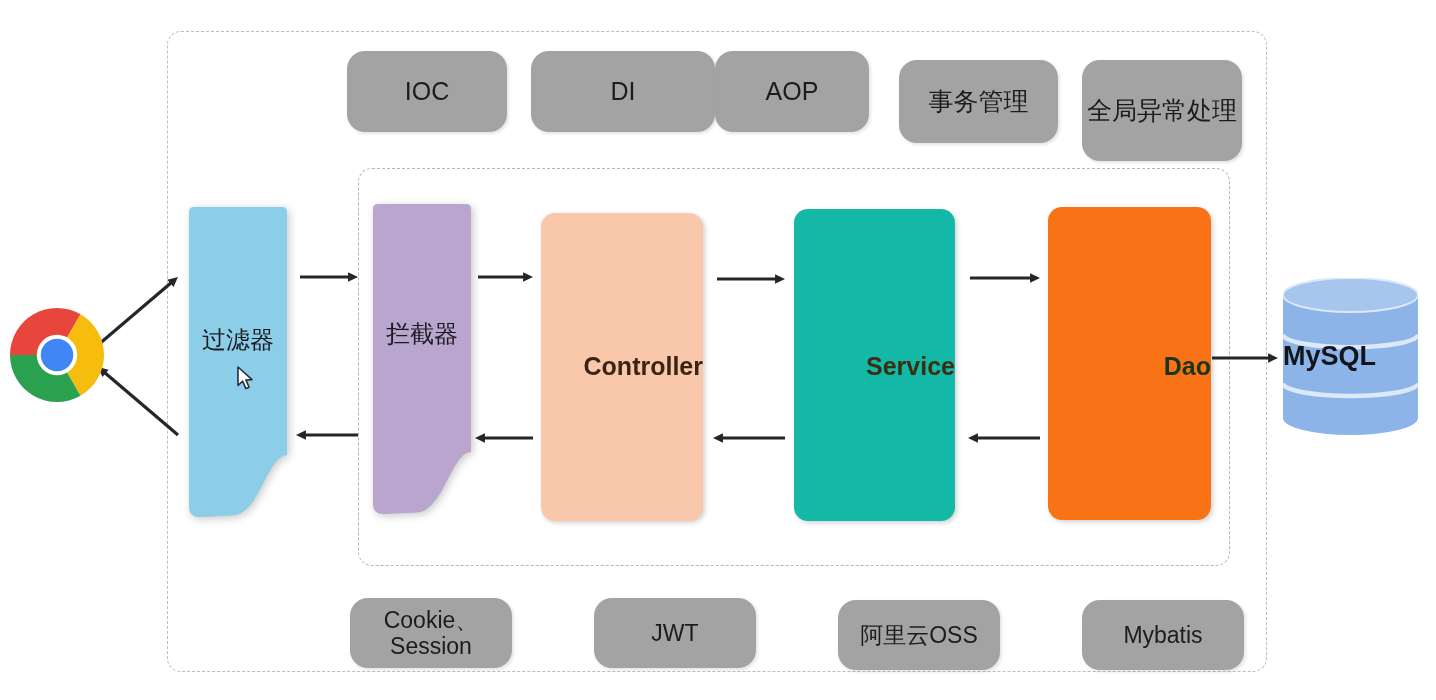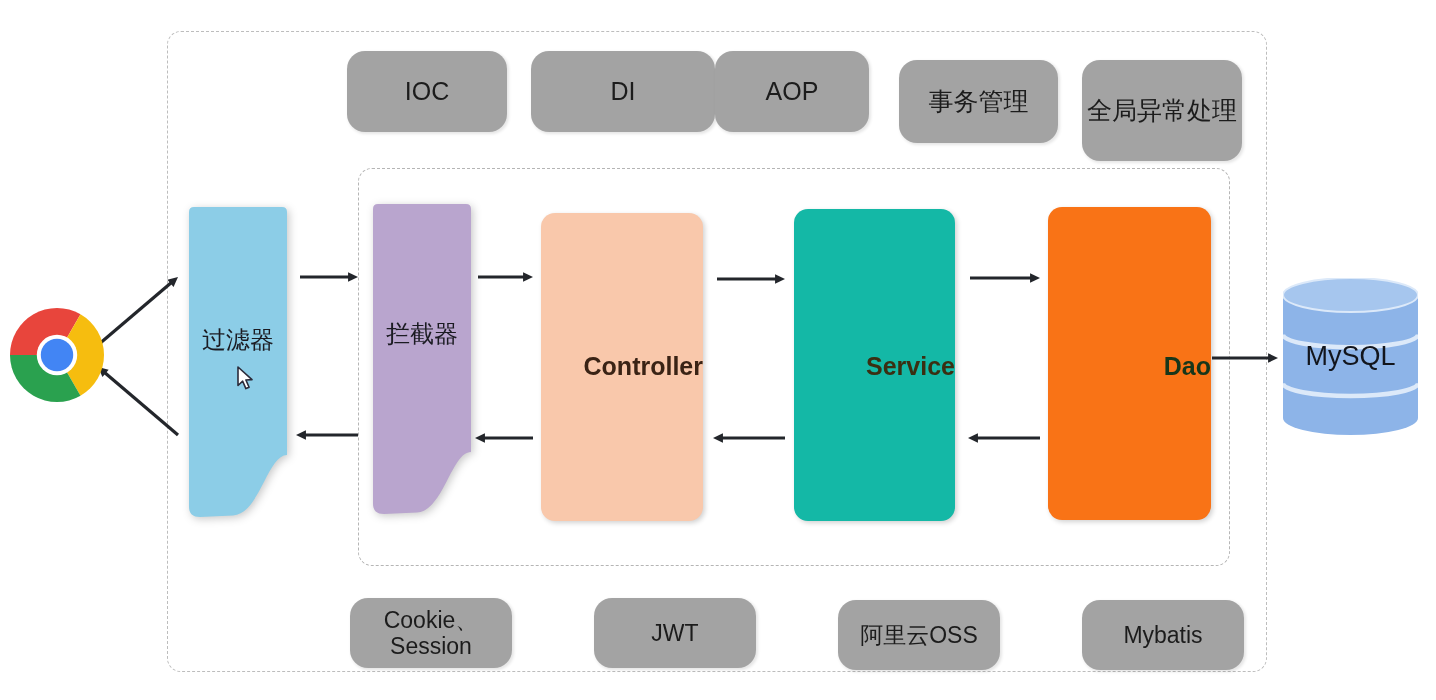--- a/index.html
+++ b/index.html
@@ -52,22 +52,22 @@
   
   .arrow{position:absolute;}
   .arrow svg{display:block;overflow:visible;}
 
   
   .chrome{position:absolute;}
 
   
   .mysql{position:absolute;}
   .mysql .mlabel{
-    position:absolute;left:0;right:0;text-align:center;
-    font-size:27px;color:#12151c;
+    position:absolute;left:0;right:0;
+    font-size:27px;color:#12151c;font-weight:bold;
   }
 
   
   .cursor{position:absolute;pointer-events:none;}
 
   
   .watermark{
     position:absolute;right:12px;bottom:6px;
     font-size:19px;color:#c6c6c6;letter-spacing:.5px;
     white-space:nowrap;

